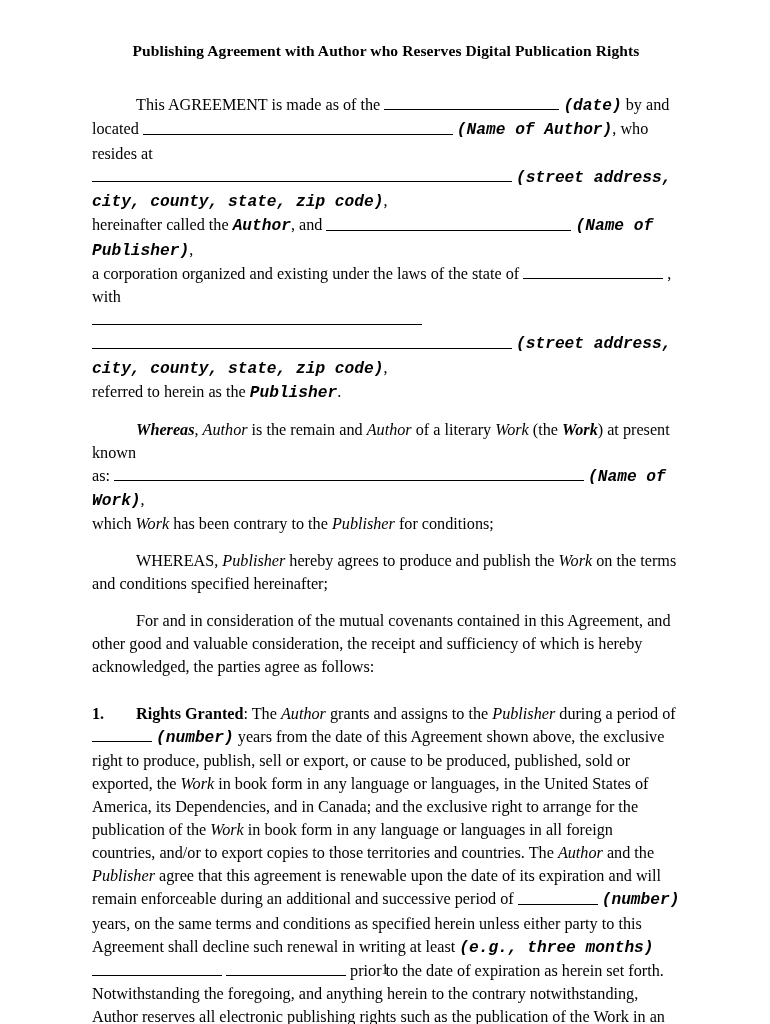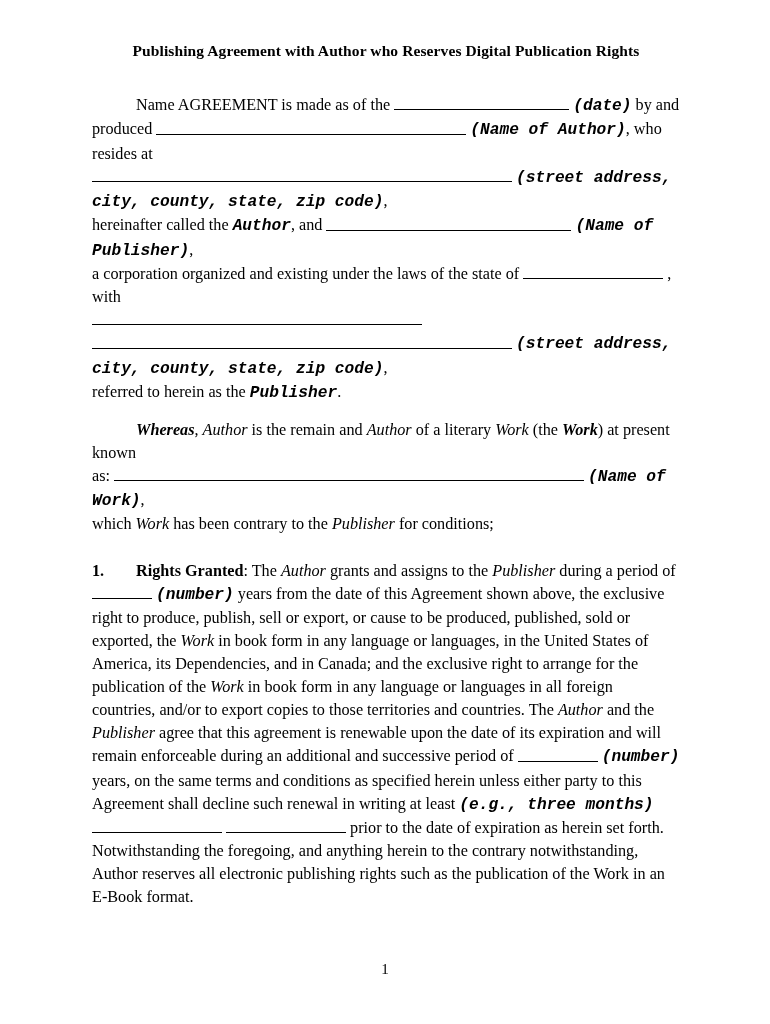--- a/index.html
+++ b/index.html
@@ -91,34 +91,36 @@
 </style>
 </head>
 <body>
 
 <div class="page">
 
   <div class="doc-title">Publishing Agreement with Author who Reserves Digital Publication Rights</div>
 
   <div class="body-block">
 
-    <p class="indent"><span>Name AGREEMENT is made as of the</span> <span class="fill f-175"></span> <span class="bi">(date)</span> <span>by and</span><br>
-    <span>produced</span> <span class="fill f-310"></span> <span class="bi">(Name of Author)</span><span>, who resides at</span><br>
+    <p class="indent"><span>This AGREEMENT is made as of the</span> <span class="fill f-175"></span> <span class="bi">(date)</span> <span>by and</span><br>
+    <span>located</span> <span class="fill f-310"></span> <span class="bi">(Name of Author)</span><span>, who resides at</span><br>
     <span class="fill f-420"></span> <span class="bi">(street address, city, county, state, zip code)</span><span>,</span><br>
     <span>hereinafter called the</span> <span class="bi">Author</span><span>, and</span> <span class="fill f-245"></span> <span class="bi">(Name of Publisher)</span><span>,</span><br>
     <span>a corporation organized and existing under the laws of the state of</span> <span class="fill f-140"></span> <span>, with</span><br>
      <span class="fill f-330"></span><br>
     <span class="fill f-420"></span> <span class="bi">(street address, city, county, state, zip code)</span><span>,</span><br>
     <span>referred to herein as the</span> <span class="bi">Publisher</span><span>.</span></p>
 
     <p class="indent"><b><i>Whereas</i></b><span>,</span> <i>Author</i> <span>is the remain and</span> <i>Author</i> <span>of a literary</span> <i>Work</i> <span>(the</span> <b><i>Work</i></b><span>) at present known</span><br>
     <span>as:</span> <span class="fill f-470"></span> <span class="bi">(Name of Work)</span><span>,</span><br>
     <span>which</span> <i>Work</i> <span>has been contrary to the</span> <i>Publisher</i> <span>for conditions;</span></p>
 
+    <p class="indent"><span>WHEREAS,</span> <i>Publisher</i> <span>hereby agrees to produce and publish the</span> <i>Work</i> <span>on the terms and conditions specified hereinafter;</span></p>
 
+    <p class="indent">For and in consideration of the mutual covenants contained in this Agreement, and other good and valuable consideration, the receipt and sufficiency of which is hereby acknowledged, the parties agree as follows:</p>
 
     <p class="numbered"><span class="num-label">1.</span><span class="sec-head">Rights Granted</span><span>: The</span> <i>Author</i> <span>grants and assigns to the</span> <i>Publisher</i> <span>during a period of</span><br>
     <span class="fill f-60"></span> <span class="bi">(number)</span> <span>years from the date of this Agreement shown above, the exclusive right to produce, publish, sell or export, or cause to be produced, published, sold or exported, the</span> <i>Work</i> <span>in book form in any language or languages, in the United States of America, its Dependencies, and in Canada; and the exclusive right to arrange for the publication of the</span> <i>Work</i> <span>in book form in any language or languages in all foreign countries, and/or to export copies to those territories and countries. The</span> <i>Author</i> <span>and the</span> <i>Publisher</i> <span>agree that this agreement is renewable upon the date of its expiration and will remain enforceable during an additional and successive period of</span> <span class="fill f-80"></span> <span class="bi">(number)</span> <span>years, on the same terms and conditions as specified herein unless either party to this Agreement shall decline such renewal in writing at least</span> <span class="bi">(e.g., three months)</span> <span class="fill f-130"></span> <span class="fill f-120"></span> <span>prior to the date of expiration as herein set forth. Notwithstanding the foregoing, and anything herein to the contrary notwithstanding, Author reserves all electronic publishing rights such as the publication of the Work in an E-Book format.</span></p>
 
   </div>
 
   <div class="page-number">1</div>
 
 </div>
 

